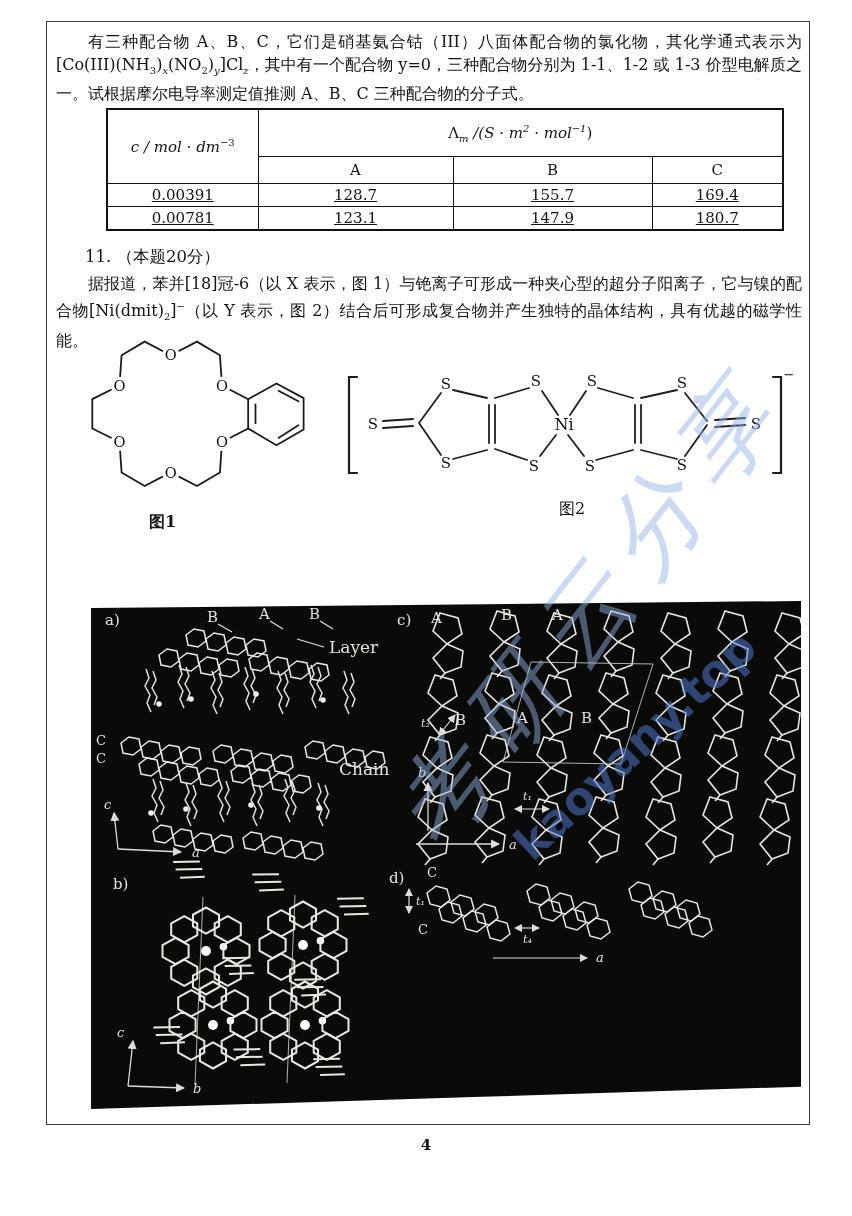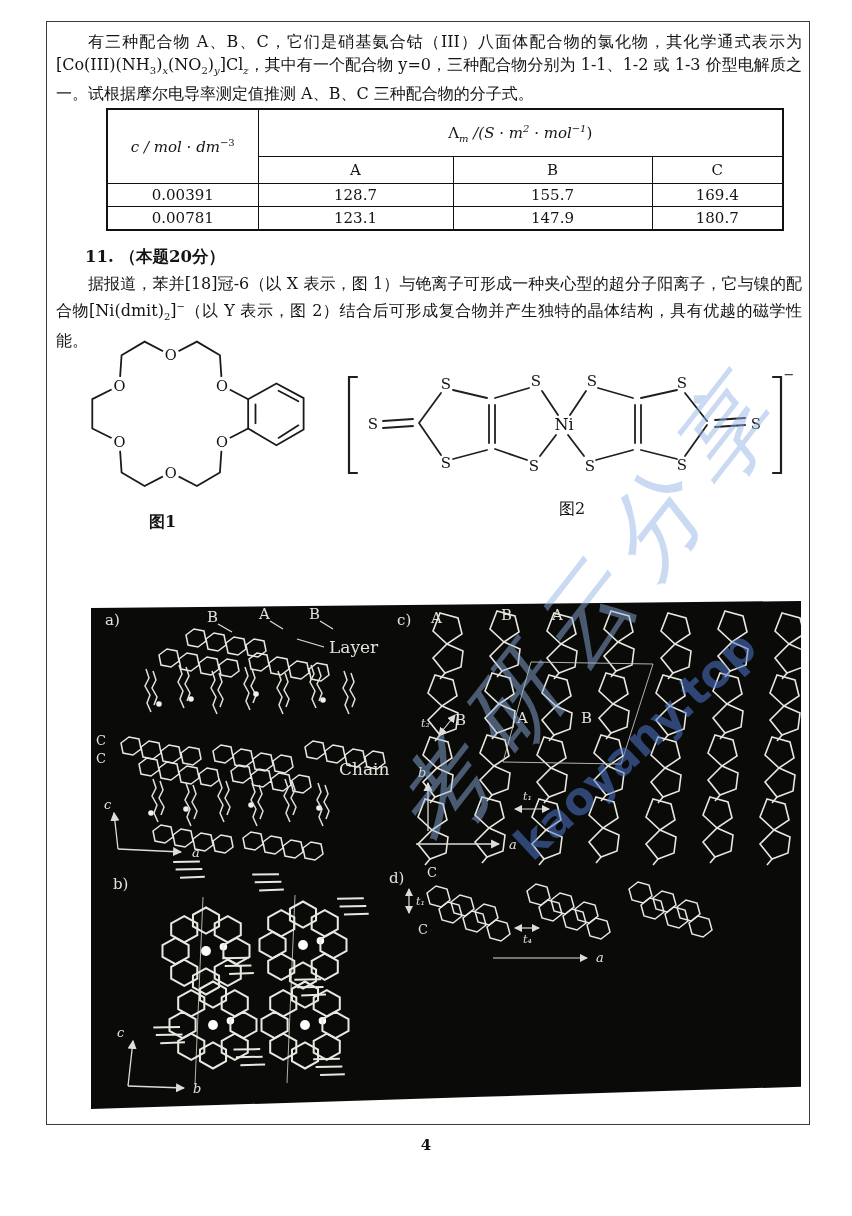--- a/index.html
+++ b/index.html
@@ -11,25 +11,25 @@
   .indent{text-indent:2em;}
   sub,sup{font-size:10px;}
   .it{font-style:italic;}
   
   table.cond{position:absolute;left:43px;top:86px;border-collapse:collapse;table-layout:fixed;}
   table.cond td,table.cond th{border:1px solid #111;font-weight:normal;text-align:center;
       font-size:15px;padding:0;color:#141414;}
   table.cond{border:2px solid #111;margin-left:16px;}
   .h1row td{height:46px;}
   .h2row td{height:26px;}
-  .drow td{height:22px;}
+  .drow td{height:22px;text-decoration:underline;}
   .mathcell{font-style:italic;}
   .mathcell .up{font-style:normal;}
   
-  .qhead{position:absolute;font-size:16.5px;font-weight:bold;color:#141414;}
+  .qhead{position:absolute;font-size:16.5px;font-weight:normal;color:#141414;}
   .figlabel{position:absolute;font-size:16px;color:#141414;}
   
   .crystal{position:absolute;left:44px;top:579px;width:710px;height:508px;background:#0a0a08;
            clip-path:polygon(0 1.4%,100% 0%,100% 95.6%,55% 97.6%,0 100%);}
   .crystal svg text{font-family:"DejaVu Serif","Liberation Serif",serif;fill:#e3e3da;}
   
   .wm{position:absolute;pointer-events:none;display:flex;align-items:center;justify-content:center;}
   .wm-cal{left:300px;top:320px;width:580px;height:580px;transform:rotate(-52deg);
           font-size:96px;letter-spacing:18px;font-style:italic;
           color:rgba(142,178,228,0.48);font-family:"DejaVu Serif",serif;white-space:nowrap;}

